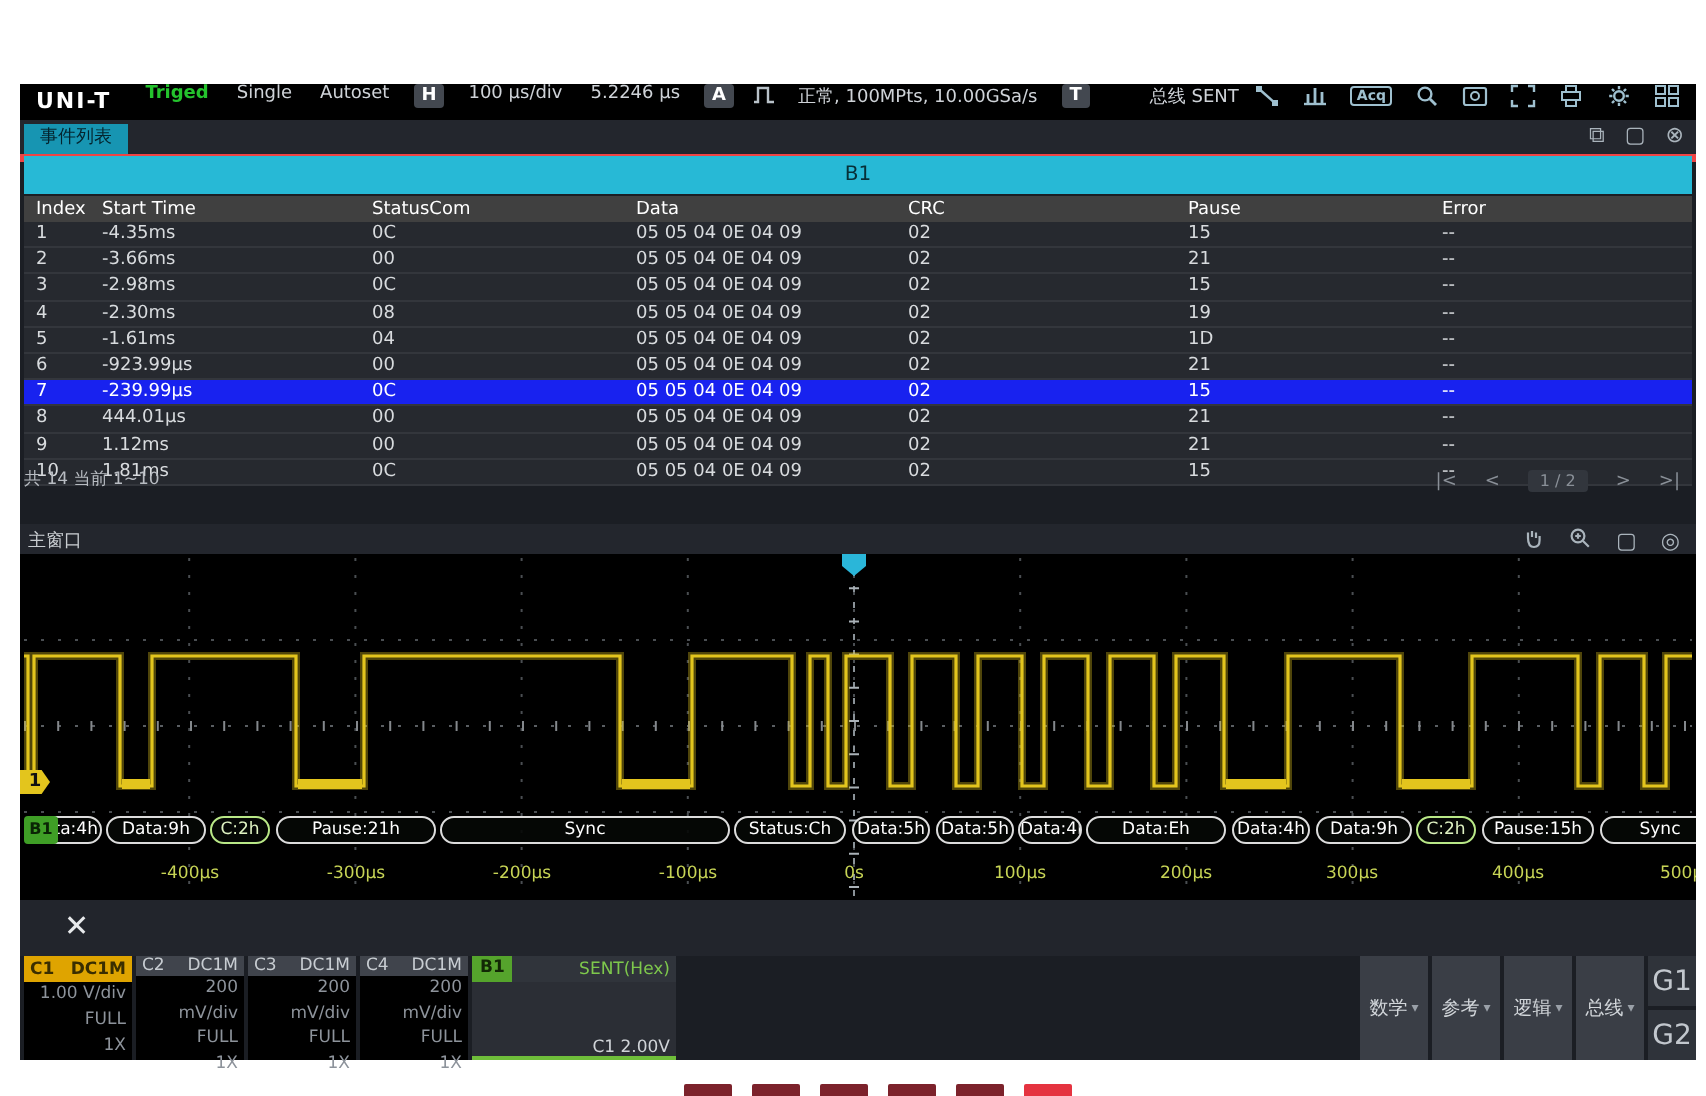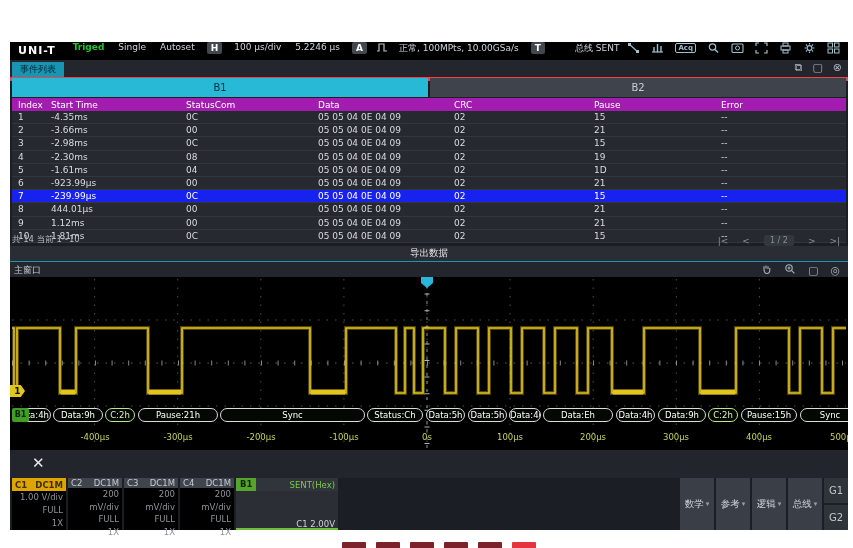--- a/index.html
+++ b/index.html
@@ -21,21 +21,21 @@
   .pulse-ico{margin:0 4px;}
 
   
   .tabrow{position:absolute;left:0;top:18px;width:100%;height:17px;background:#23262d;border-bottom:4px solid #ef4444;}
   .tab-event{position:absolute;left:2px;top:2px;height:15px;background:#1795b2;color:#04242e;
              font-size:9px;padding:0 8px;line-height:15px;}
   .tabrow-icons{position:absolute;right:6px;top:1px;display:flex;gap:10px;font-size:11px;color:#aab4bc;}
   .busrow{position:absolute;left:2px;top:36px;width:834px;height:19px;display:flex;gap:2px;}
   .bus1{flex:1;background:#27b9d6;color:#073038;font-size:10px;display:flex;align-items:center;justify-content:center;}
   .bus2{flex:1;background:#3f444c;color:#c9ced4;font-size:10px;display:flex;align-items:center;justify-content:center;}
-  .theader{position:absolute;left:2px;top:56px;width:834px;height:13px;background:#a21caf;color:#ffffff;
+  .theader{position:absolute;left:2px;top:56px;width:834px;height:13px;background:#404040;color:#ffffff;
            display:grid;grid-template-columns:33px 135px 132px 136px 140px 127px 1fr;font-size:9px;align-items:center;}
   .theader div{padding-left:6px;overflow:hidden;white-space:nowrap;}
   .tbody{position:absolute;left:2px;top:69px;width:834px;}
   .trow{height:12.2px;display:grid;grid-template-columns:33px 135px 132px 136px 140px 127px 1fr;
         font-size:9px;align-items:center;background:#26292f;border-bottom:1px solid #33363c;color:#d8dbde;}
   .trow.selected{background:#1822ef;color:#ffffff;}
   .tcell{padding-left:6px;overflow:hidden;white-space:nowrap;}
   .tfooter{position:absolute;left:2px;top:191px;width:834px;height:13px;font-size:8.5px;color:#b8bcc2;
            display:flex;align-items:flex-end;}
   .pager{margin-left:auto;display:flex;align-items:center;gap:14px;color:#8a9098;font-size:9px;padding-right:6px;}
@@ -79,21 +79,21 @@
   .busline .r{margin-left:auto;}
   .busunder{position:absolute;left:0;bottom:0;width:100%;height:2px;background:#6fbe3a;}
   .dashes{position:absolute;left:332px;top:500px;height:7px;display:flex;gap:10px;}
   .dash{width:24px;height:7px;background:#7c222b;border-radius:1px;}
   .dash.hot{background:#e53340;}
   .menu{position:absolute;right:0;top:436px;height:52px;display:flex;gap:2px;}
   .mbtn{width:34px;background:#3a3e46;color:#d2d6da;font-size:9.5px;display:flex;align-items:center;
         justify-content:center;gap:2px;}
   .mbtn .ar{font-size:7px;color:#9aa0a8;}
   .gcol{width:24px;display:flex;flex-direction:column;gap:2px;}
-  .gbtn{flex:1;background:#2f333a;color:#c2c7cd;font-size:10px;display:flex;align-items:center;justify-content:center;}
+  .gbtn{flex:1;background:#2f333a;color:#c2c7cd;font-size:14px;display:flex;align-items:center;justify-content:center;}
 </style>
 </head>
 <body>
 
 <div class="page">
   <div class="ui">
 
     <div class="topbar">
       <div class="logo">UNI-T</div>
       <div class="tb-item green">Triged</div>
@@ -176,21 +176,20 @@
       <div class="tab-event">事件列表</div>
       <div class="tabrow-icons">
         <span>⧉</span>
         <span>▢</span>
         <span>⊗</span>
       </div>
     </div>
 
     <div class="busrow">
       <div class="bus1">B1</div>
-      <div class="bus2">B2</div>
     </div>
 
     <div class="theader">
         <div>Index</div>
         <div>Start Time</div>
         <div>StatusCom</div>
         <div>Data</div>
         <div>CRC</div>
         <div>Pause</div>
         <div>Error</div>
@@ -292,21 +291,20 @@
       <span>共 14  当前 1~10</span>
       <div class="pager">
         <span>|&lt;</span>
         <span>&lt;</span>
         <span class="pagebox">1 / 2</span>
         <span>&gt;</span>
         <span>&gt;|</span>
       </div>
     </div>
 
-    <div class="exportbar">导出数据</div>
 
     <div class="waveheader">
       <span class="wlabel">主窗口</span>
       <div class="wicons">
         <span>
           <svg width="11" height="11" viewBox="0 0 11 11">
               <path d="M3 5 V2.2 M5 4.5 V1.5 M7 5 V2.2 M3 5 C3 8 4 9.5 6 9.5 C8 9.5 8.8 8 8.8 6 L8.8 4" stroke="#aab4bc" stroke-width="1.1" fill="none"></path>
             </svg>
         </span>
         <span>

